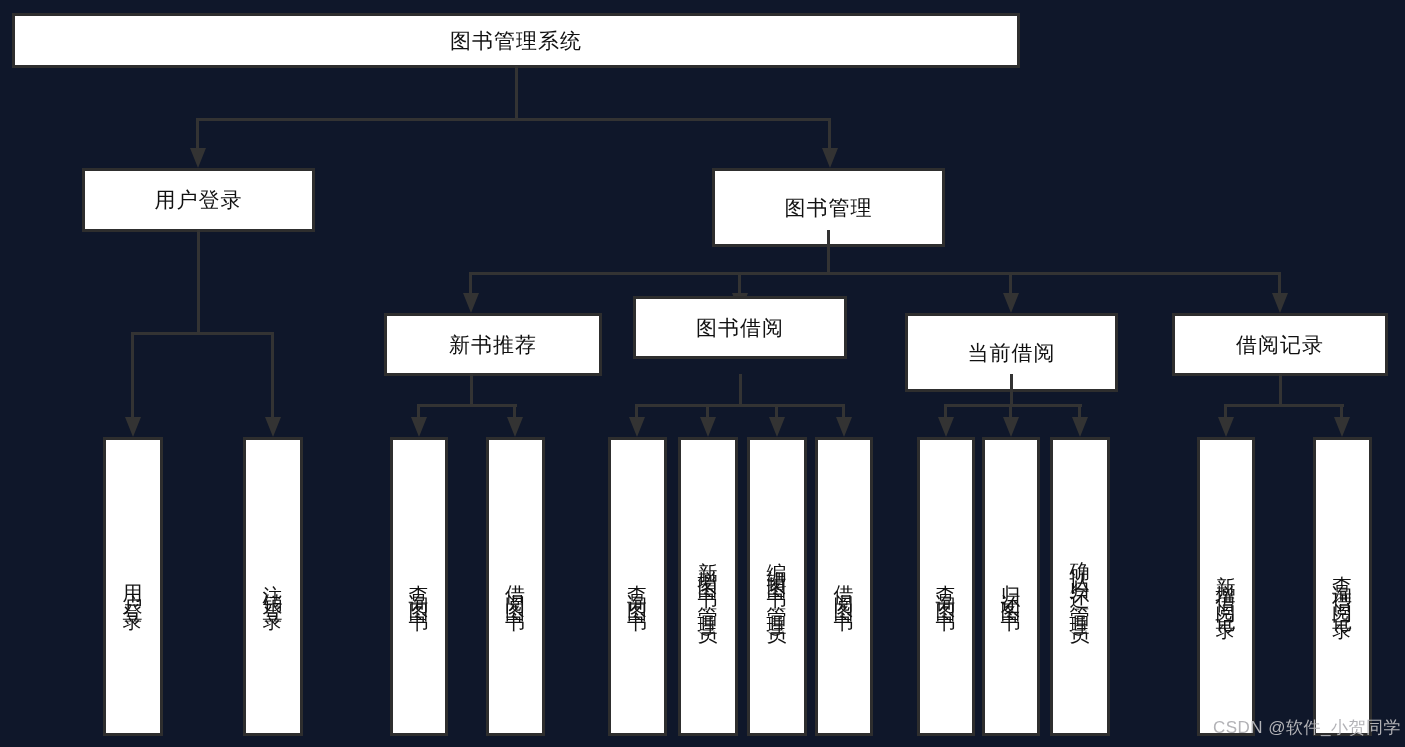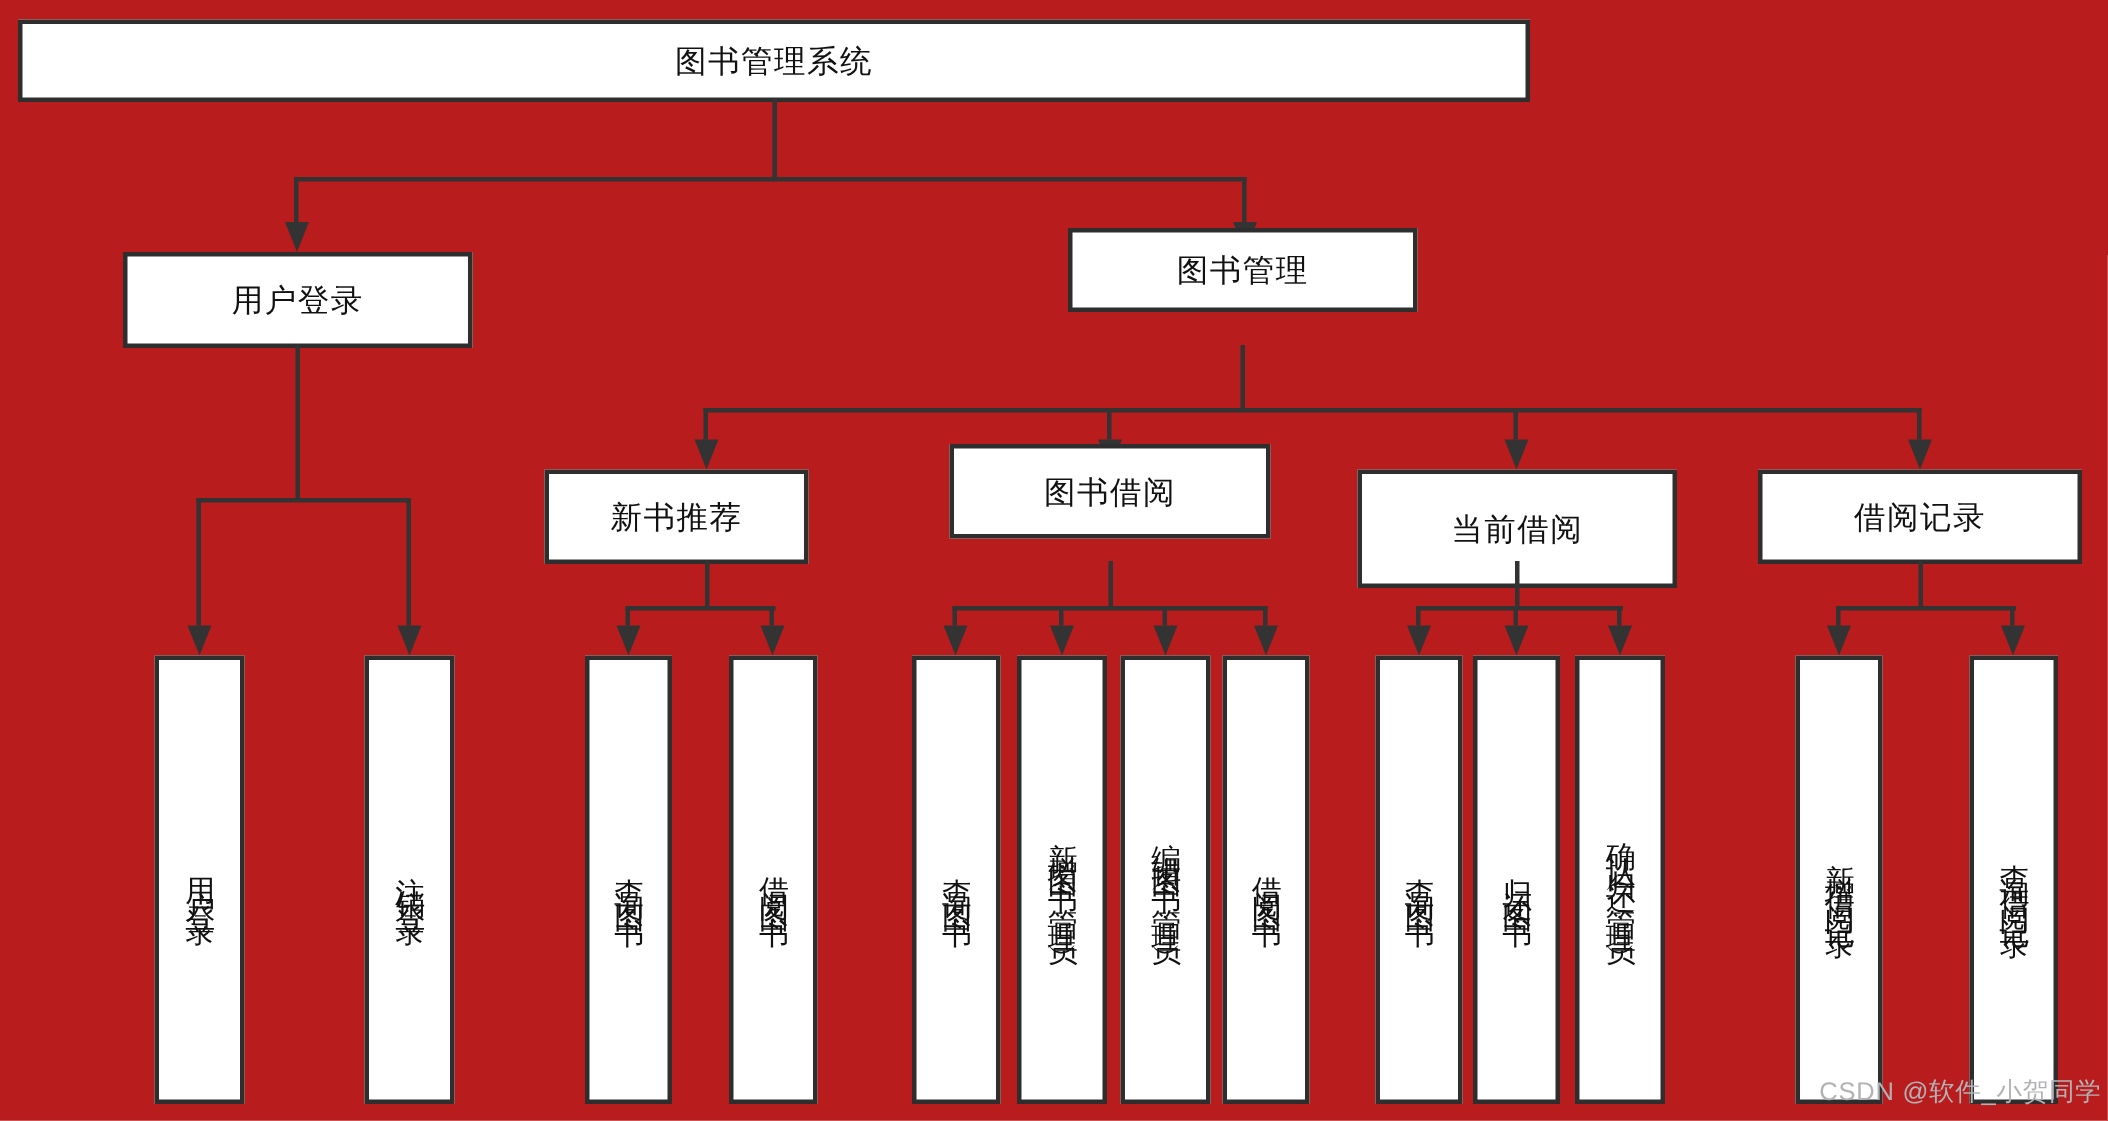--- a/index.html
+++ b/index.html
@@ -3,21 +3,21 @@
 <meta charset="utf-8">
 <style>
   html,body{margin:0;padding:0;}
   body{
     width:1405px;height:747px;
     background:#ffffff;
     font-family:"Liberation Sans","DejaVu Sans",sans-serif;
     overflow:hidden;
   }
   .diagram{
-    position:relative;width:1405px;height:747px;background:#b91c1c;
+    position:relative;width:1405px;height:747px;background:#0f172a;
   }
   
   .box-h,.box-v{
     position:absolute;background:#ffffff;
     border:3px solid #2e2e2e;box-sizing:border-box;
     color:#111111;
   }
   .box-h{
     display:flex;align-items:center;justify-content:center;
     font-size:21px;letter-spacing:1px;white-space:nowrap;
@@ -52,35 +52,35 @@
 <div class="diagram">
 
   <div class="box-h" style="left:12px;top:13px;width:1008px;height:55px">图书管理系统</div>
 
   <div class="vline" style="left:515px;top:66px;height:54px"></div>
   <div class="hline" style="left:197px;top:118px;width:634px"></div>
   <div class="arrow" style="left:196px;top:118px;height:30px"></div>
   <div class="arrow" style="left:828px;top:118px;height:30px"></div>
 
   <div class="box-h" style="left:82px;top:168px;width:233px;height:64px">用户登录</div>
-  <div class="box-h" style="left:712px;top:152px;width:233px;height:56px">图书管理</div>
+  <div class="box-h" style="left:712px;top:168px;width:233px;height:79px">图书管理</div>
 
   <div class="vline" style="left:197px;top:230px;height:104px"></div>
   <div class="hline" style="left:131px;top:332px;width:143px"></div>
   <div class="arrow" style="left:131px;top:332px;height:85px"></div>
   <div class="arrow" style="left:271px;top:332px;height:85px"></div>
 
   <div class="vline" style="left:827px;top:230px;height:44px"></div>
   <div class="hline" style="left:469px;top:272px;width:812px"></div>
   <div class="arrow" style="left:469px;top:272px;height:21px"></div>
   <div class="arrow" style="left:738px;top:272px;height:21px"></div>
   <div class="arrow" style="left:1009px;top:272px;height:21px"></div>
   <div class="arrow" style="left:1278px;top:272px;height:21px"></div>
 
-  <div class="box-h" style="left:363px;top:313px;width:176px;height:63px">新书推荐</div>
+  <div class="box-h" style="left:384px;top:313px;width:218px;height:63px">新书推荐</div>
   <div class="box-h" style="left:633px;top:296px;width:214px;height:63px">图书借阅</div>
   <div class="box-h" style="left:905px;top:313px;width:213px;height:79px">当前借阅</div>
   <div class="box-h" style="left:1172px;top:313px;width:216px;height:63px">借阅记录</div>
 
   <div class="vline" style="left:470px;top:374px;height:32px"></div>
   <div class="hline" style="left:417px;top:404px;width:100px"></div>
   <div class="arrow" style="left:417px;top:404px;height:13px"></div>
   <div class="arrow" style="left:513px;top:404px;height:13px"></div>
 
   <div class="vline" style="left:739px;top:374px;height:32px"></div>

